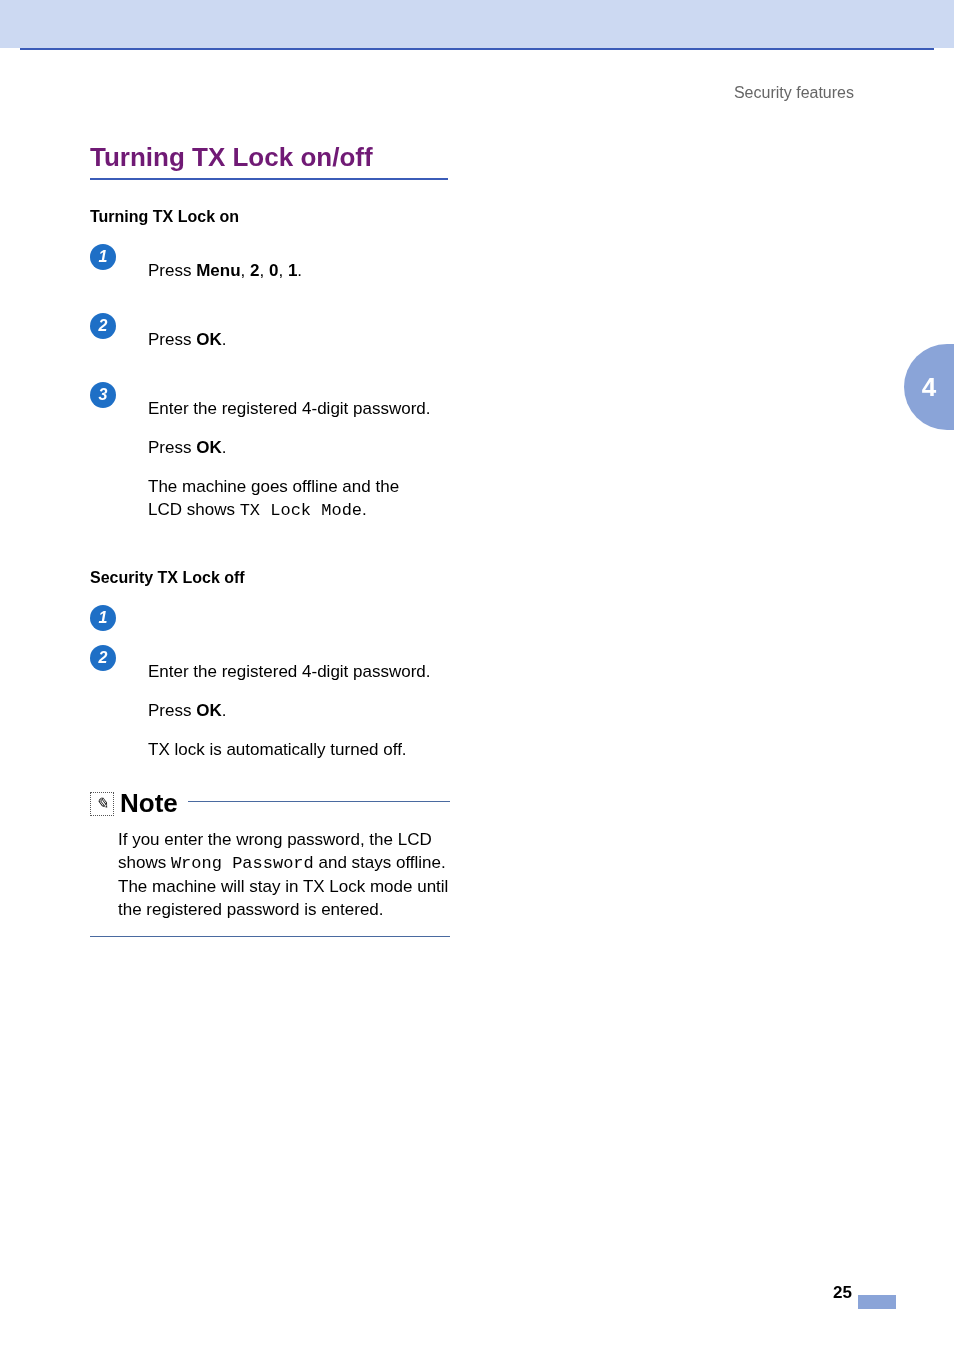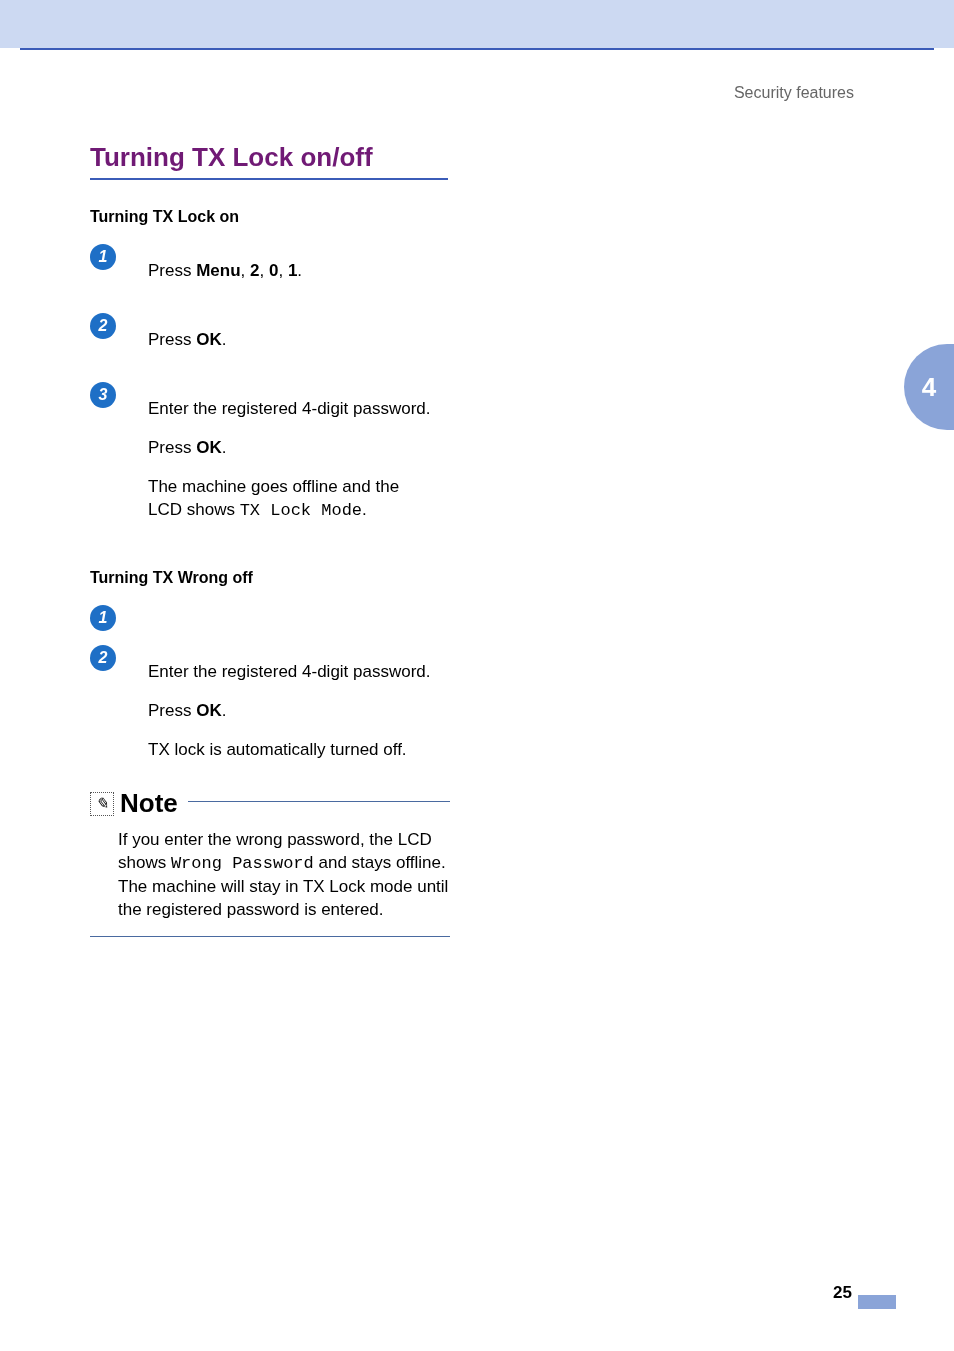--- a/index.html
+++ b/index.html
@@ -206,21 +206,21 @@
       <p>Enter the registered 4-digit password.</p>
       <p>
         <span>Press </span><span class="bold">OK</span><span>.</span>
       </p>
       <p>
         <span>The machine goes offline and the LCD shows </span><span class="mono">TX Lock Mode</span><span>.</span>
       </p>
     </div>
   </div>
 
-  <h2 class="sub-heading section-off">Turning TX Wrong off</h2>
+  <h2 class="sub-heading section-off">Security TX Lock off</h2>
 
   <div class="step">
     <div class="step-bullet">1</div>
   </div>
 
   <div class="step">
     <div class="step-bullet">2</div>
     <div class="step-body">
       <p>Enter the registered 4-digit password.</p>
       <p>

